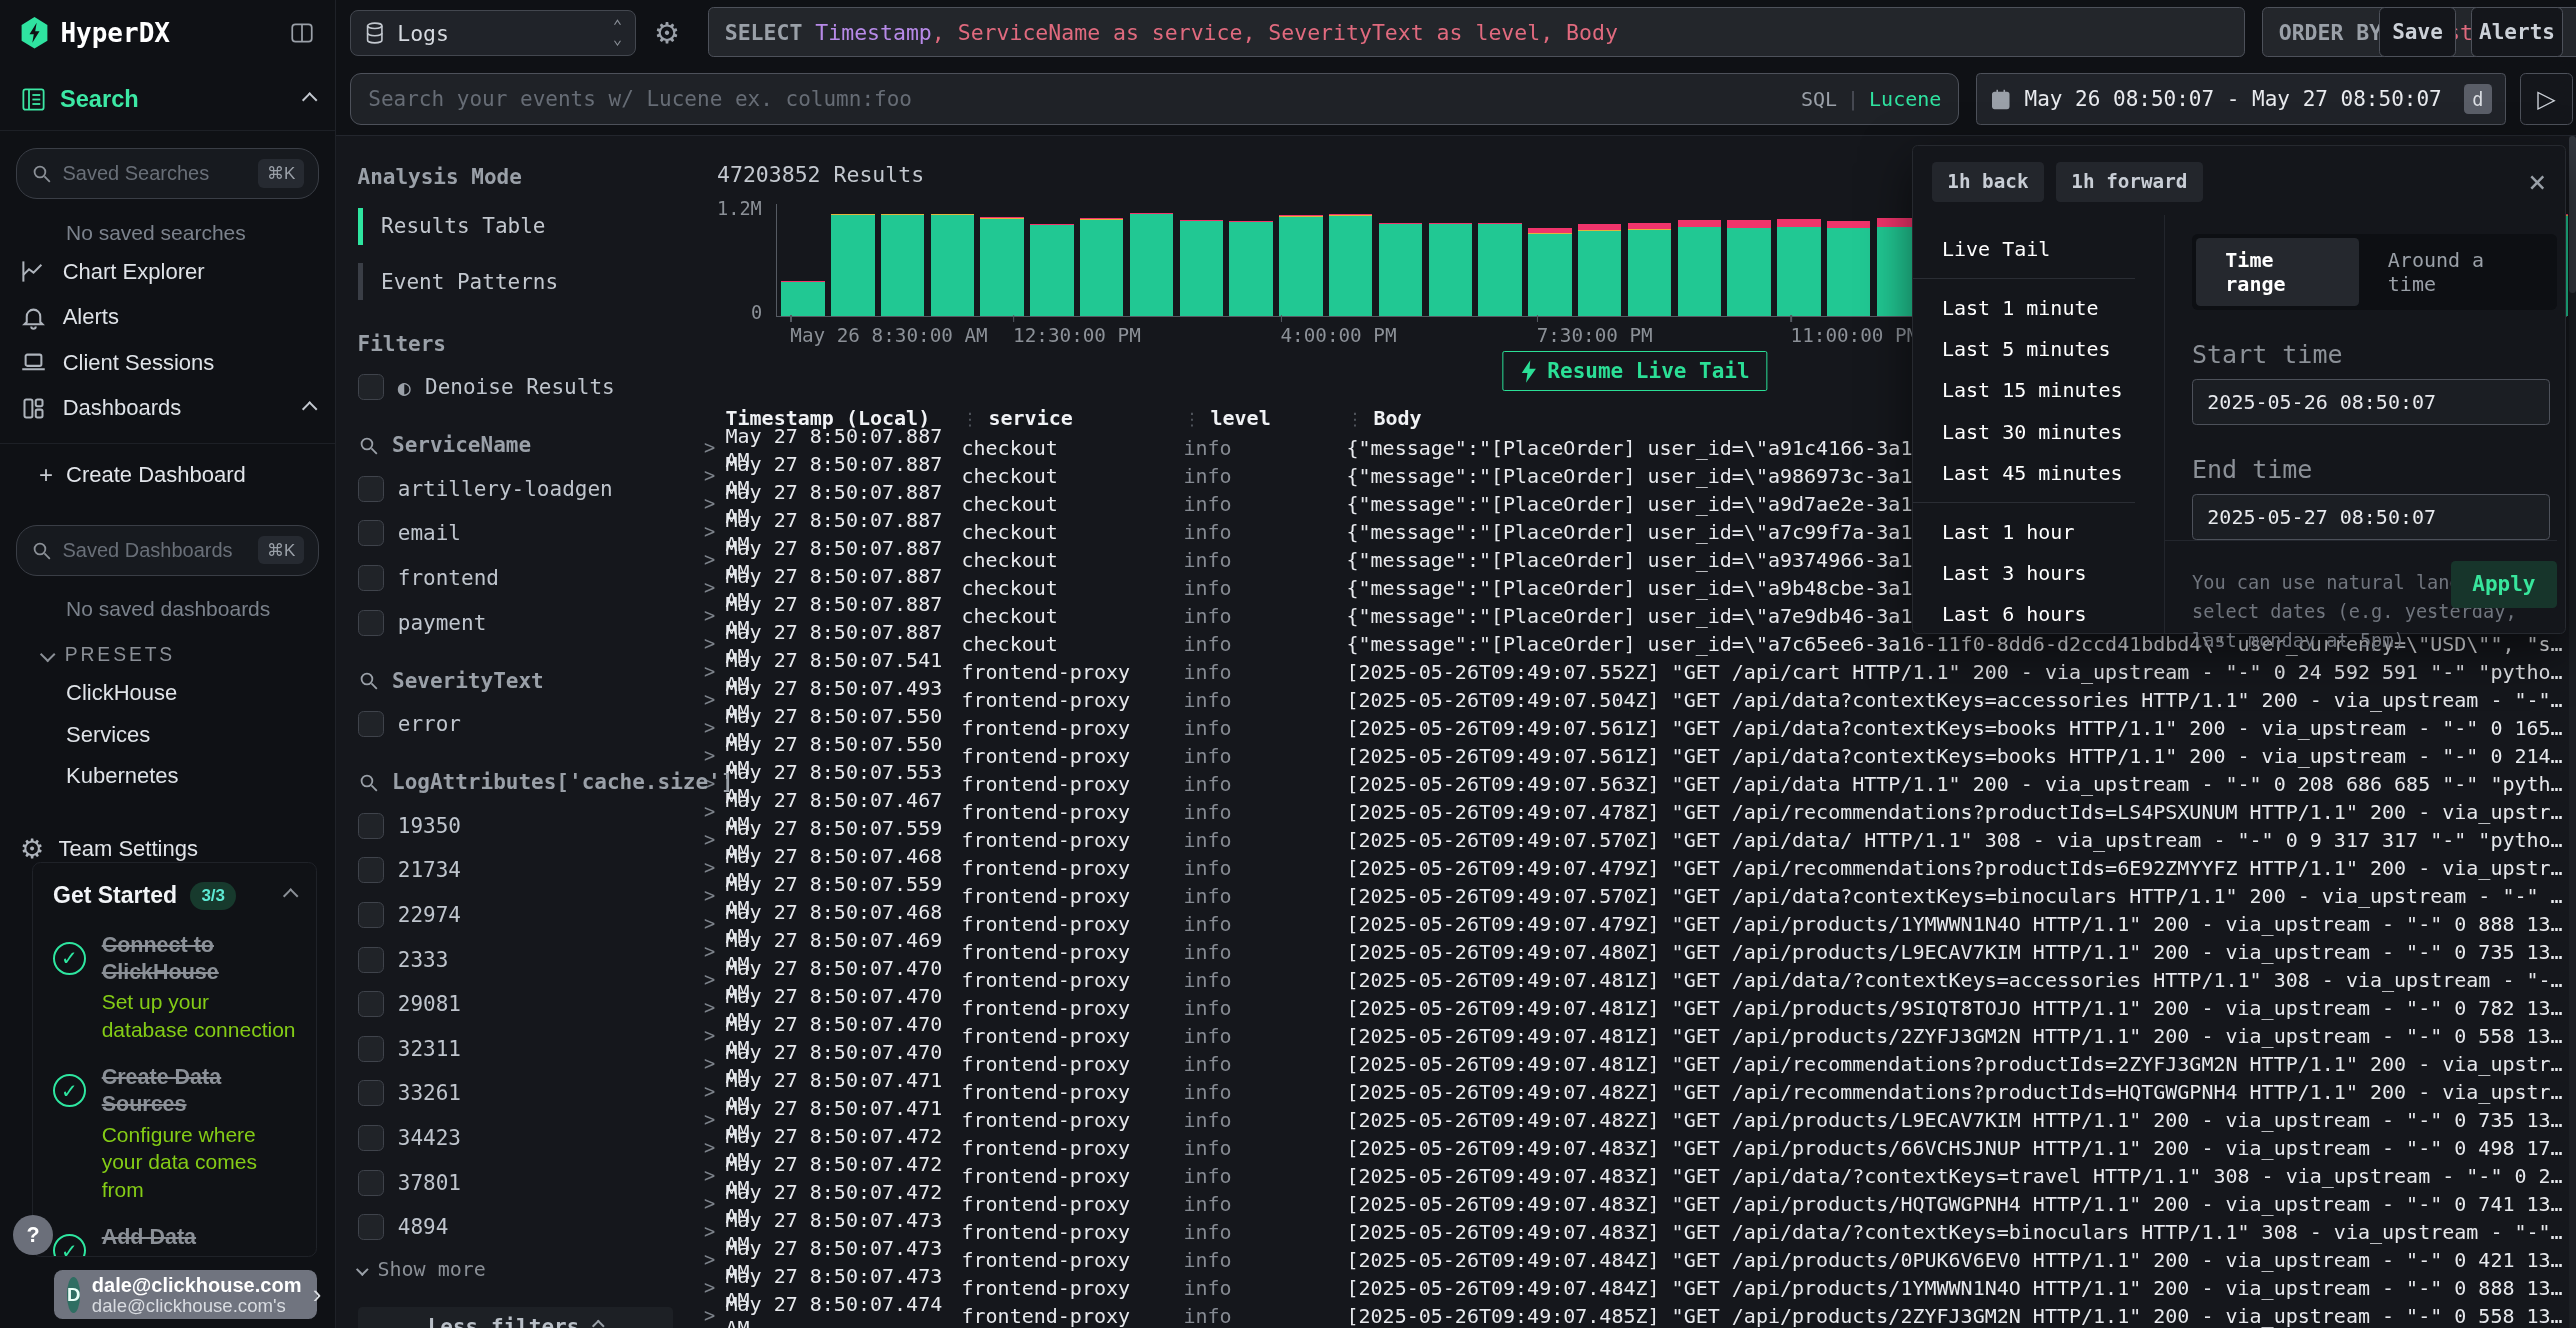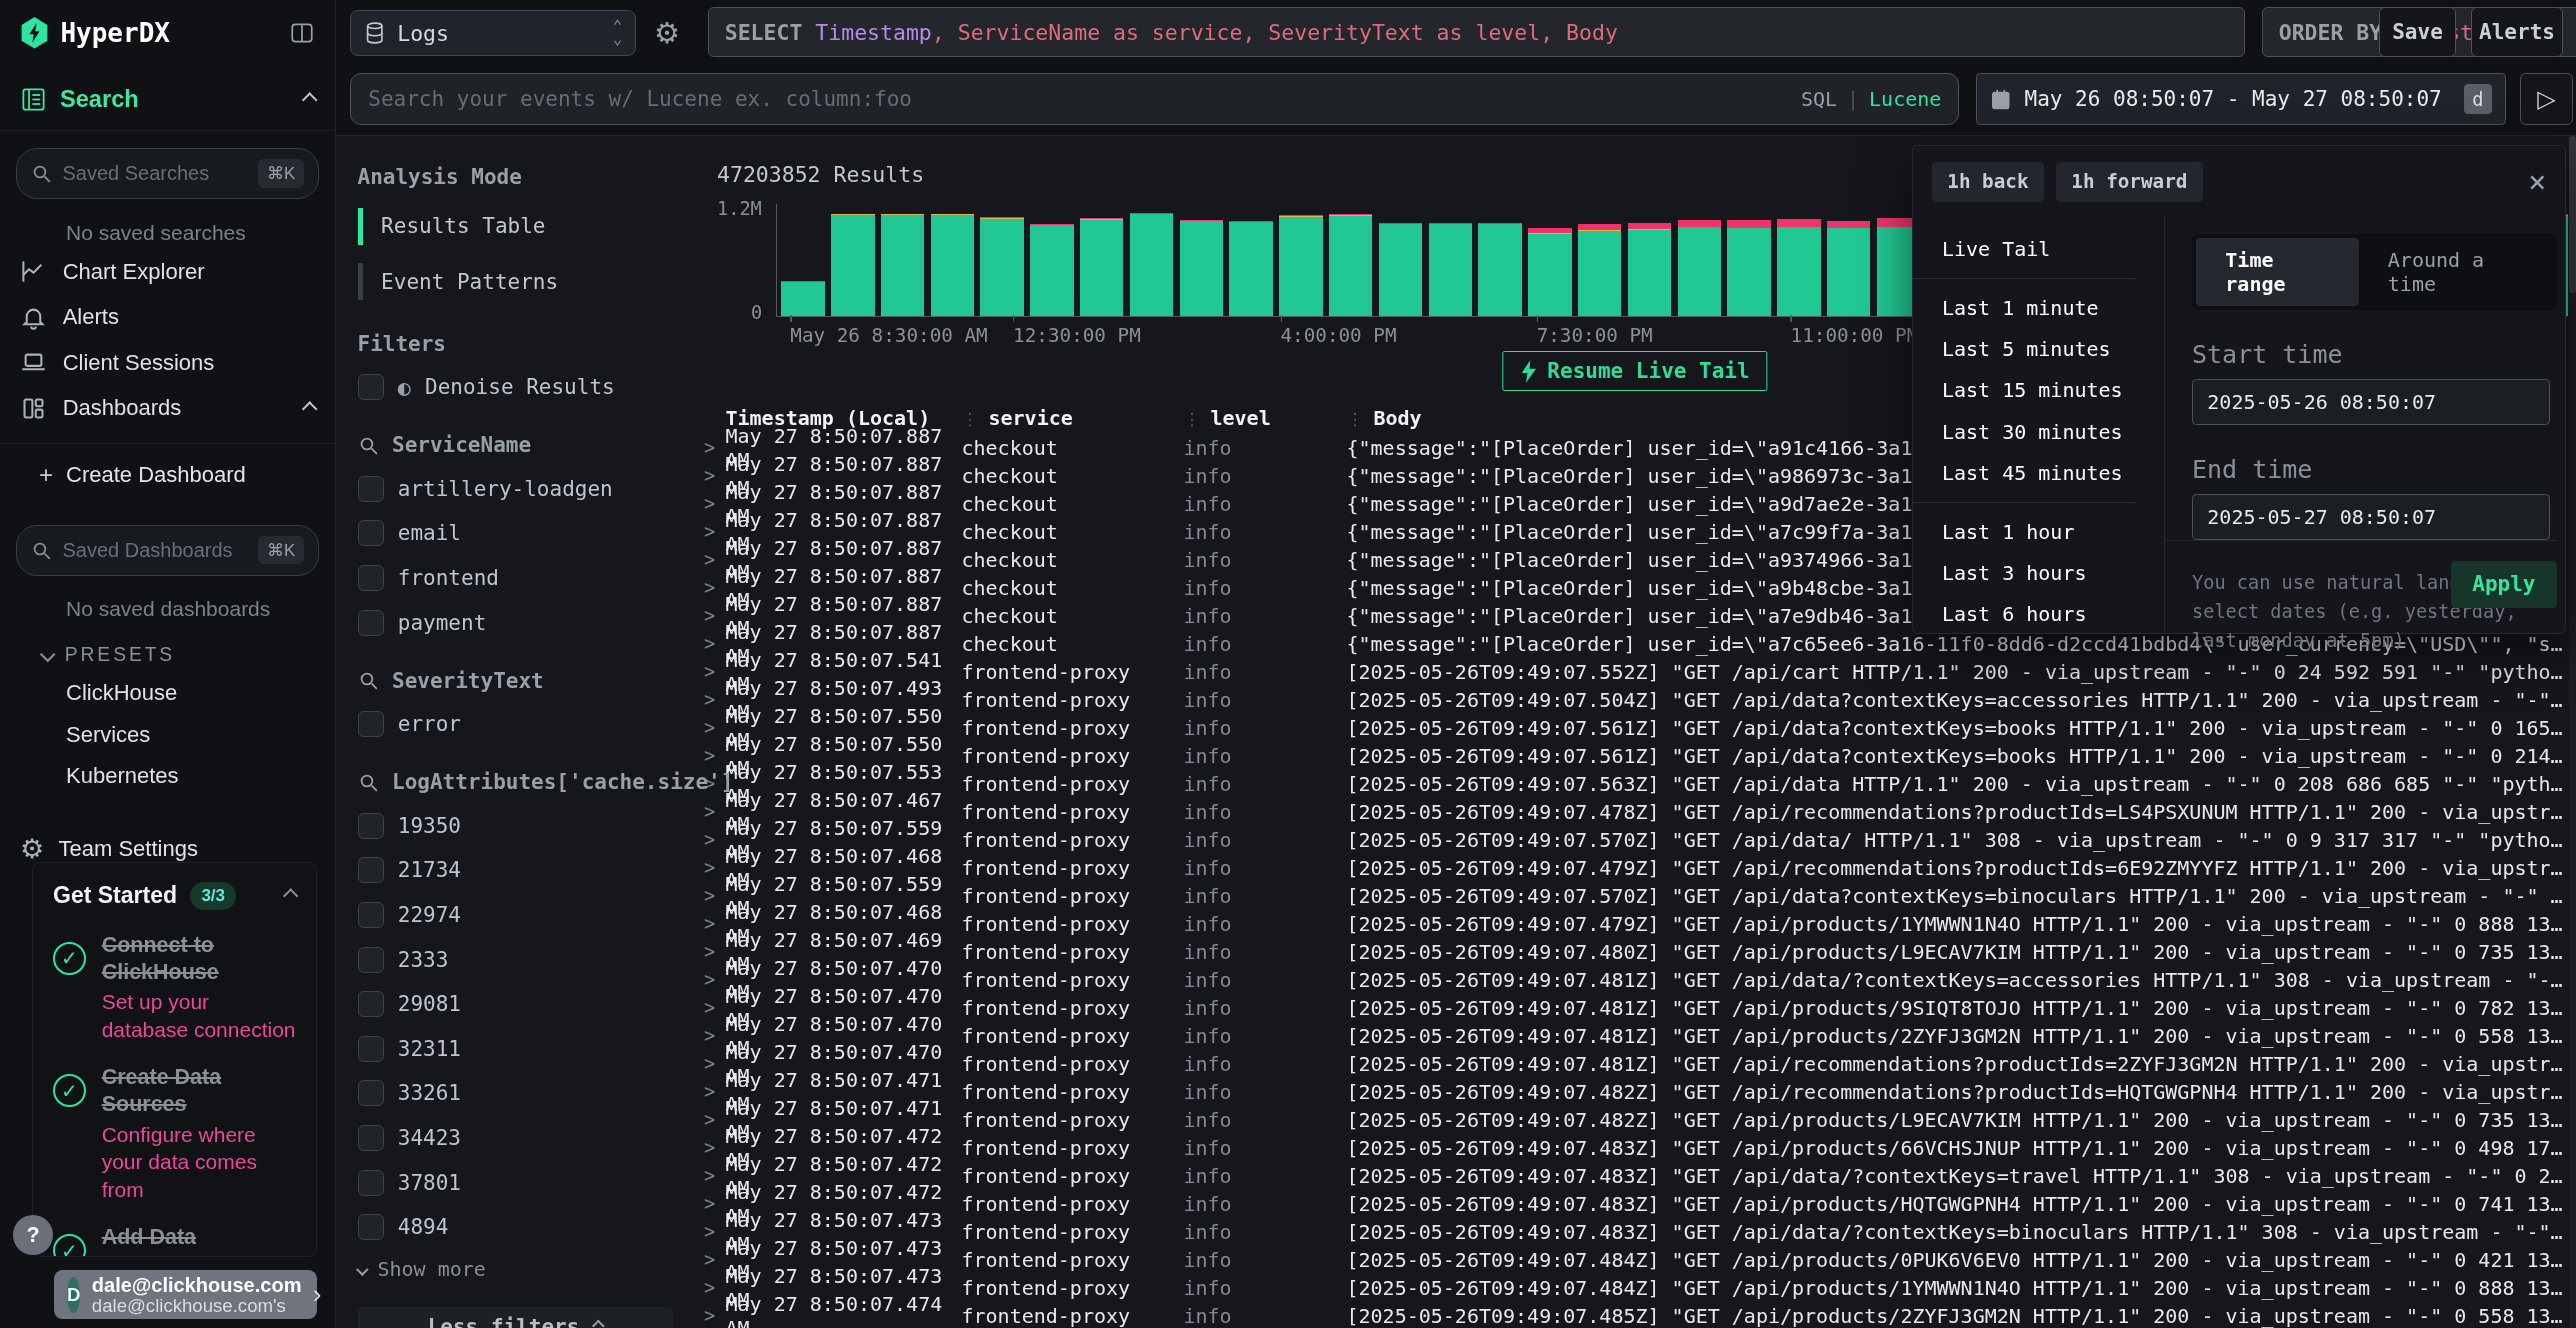--- a/index.html
+++ b/index.html
@@ -78,21 +78,21 @@
   .gs-card { position:absolute; left:32px; right:18px; top:862px; height:395px; background:#101216;
     border:1.4px solid #1f2228; border-radius:8.6px; padding:18.6px 20px; overflow:hidden; }
   .gs-head { display:flex; align-items:center; gap:13px; }
   .gs-title { color:#f2f4f7; font-weight:bold; font-size:23px; }
   .gs-badge { background:#173a2d; color:#5eead4; font-weight:bold; font-size:17px; border-radius:14.3px; padding:4.3px 11.4px; }
   .gs-head .chev { margin-left:auto; border-color:#8b9097; }
   .gs-item { display:flex; gap:15.7px; margin-top:21.5px; }
   .gs-check { flex:0 0 33px; width:33px; height:33px; border:2.1px solid #2ee6a0; border-radius:50%;
     color:#2ee6a0; font-size:20px; display:flex; align-items:center; justify-content:center; margin-top:10px; }
   .gs-item .t { color:#8b9097; font-weight:bold; font-size:21.5px; text-decoration:line-through; line-height:1.25; }
-  .gs-item .d { color:#ec4899; font-size:21px; line-height:1.3; margin-top:2.9px; }
+  .gs-item .d { color:#84cc16; font-size:21px; line-height:1.3; margin-top:2.9px; }
   .help-fab { position:absolute; left:13px; top:1215px; width:40px; height:40px; background:#6b6f7a;
     border-radius:50%; color:#fff; font-weight:bold; font-size:21.5px; display:flex; align-items:center;
     justify-content:center; z-index:8; }
   .user-chip { position:absolute; left:54px; right:18px; bottom:8.6px; height:49px; background:#70747f;
     border-radius:8.6px; display:flex; align-items:center; padding:0 13px; gap:11.4px; z-index:8; }
   .avatar { width:36px; height:36px; border-radius:50%; background:#2f6e62; color:#e8fef6; font-weight:bold;
     font-size:18.6px; display:flex; align-items:center; justify-content:center; }
   .uc-name { color:#ffffff; font-weight:bold; font-size:20px; line-height:1.1; }
   .uc-sub { color:#d9dce1; font-size:18.6px; line-height:1.1; }
   .uc-arrow { margin-left:auto; color:#d9dce1; font-size:26px; }

